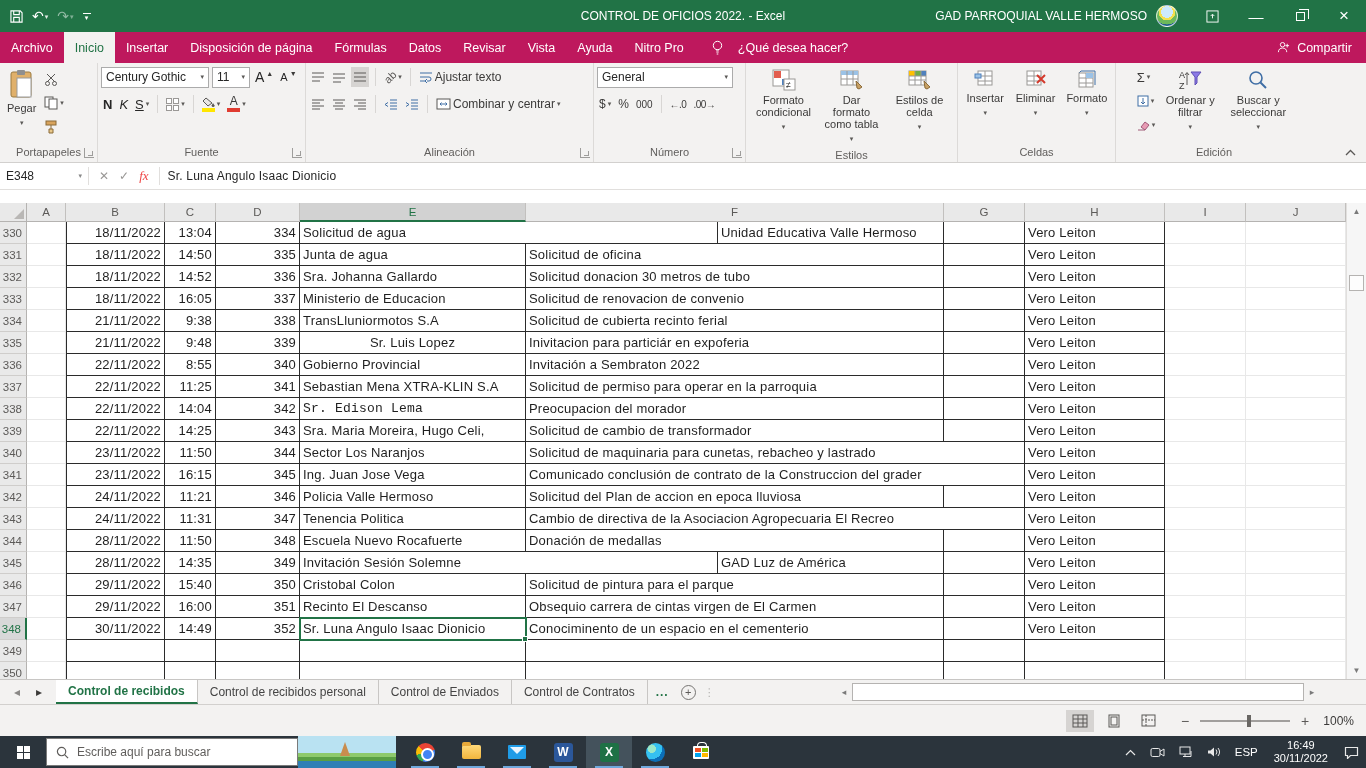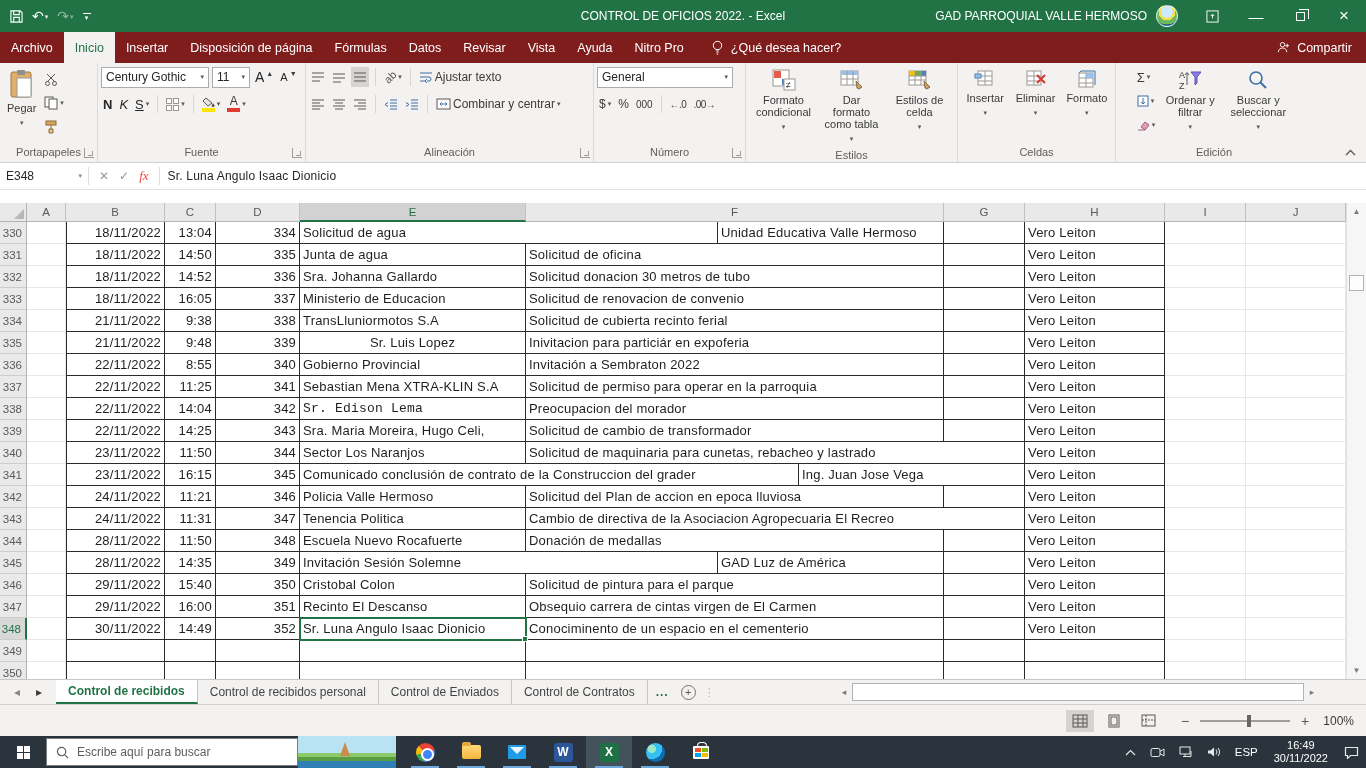--- a/index.html
+++ b/index.html
@@ -18,25 +18,25 @@
   .title{position:absolute;left:50%;transform:translateX(-50%);font-size:12px;white-space:nowrap}
   .tbright{margin-left:auto;display:flex;align-items:center;height:100%}
   .account{font-size:12px;margin-right:9px;white-space:nowrap}
   .avatar{width:22px;height:22px;border-radius:50%;margin-right:12px;border:1px solid rgba(255,255,255,.7);
     background:radial-gradient(circle at 50% 30%,#cdeafc 0 34%,#f4e04d 35% 48%,#6db85b 49% 72%,#1d5f8a 73%)}
   .wbtn{width:44px;height:32px;display:flex;align-items:center;justify-content:center;font-size:15px}
   .restoreglyph{position:relative;width:9px;height:9px;border:1px solid #fff}
   .restoreglyph::before{content:"";position:absolute;left:2px;top:-4px;width:9px;height:9px;border-top:1px solid #fff;border-right:1px solid #fff}
 
   
-  .menubar{position:absolute;top:32px;left:0;right:0;height:31px;background:#7f1d1d;display:flex;align-items:stretch;color:#fff;z-index:25}
+  .menubar{position:absolute;top:32px;left:0;right:0;height:31px;background:#be185d;display:flex;align-items:stretch;color:#fff;z-index:25}
   .mtabs{display:flex;align-items:stretch}
   .mtab{padding:0 11px;font-size:12.5px;display:flex;align-items:center}
   .mtab.active{background:#f3f2f1;color:#217346}
-  .tellme{display:flex;align-items:center;gap:7px;margin-left:16px;font-size:12.5px;white-space:nowrap}
+  .tellme{display:flex;align-items:center;gap:14px;margin-left:16px;font-size:12.5px;white-space:nowrap}
   .share{margin-left:auto;margin-right:14px;display:flex;align-items:center;gap:7px;font-size:12.5px}
 
   
   .ribbon{position:absolute;top:63px;left:0;right:0;height:100px;background:#f3f2f1;border-bottom:1px solid #d2d0ce;display:flex;z-index:20}
   .rgroup{position:relative;border-right:1px solid #dcdad8;display:flex;flex-direction:column;padding:3px 3px 0}
   .rcontent{flex:1;display:flex;align-items:flex-start;gap:2px}
   .glabel{height:17px;font-size:11px;color:#605e5c;text-align:center;line-height:14px}
   .launcher{position:absolute;right:3px;bottom:4px;width:10px;height:10px;border-left:1px solid #8a8886;border-bottom:1px solid #8a8886;opacity:.8}
   .launcher::after{content:"";position:absolute;right:1px;bottom:1px;width:4px;height:4px;border-right:1px solid #8a8886;border-bottom:1px solid #8a8886}
   .bigbtn{display:flex;flex-direction:column;align-items:center;justify-content:flex-start;font-size:11px;color:#3b3a39;text-align:center;line-height:12px;padding:3px 4px;gap:3px}
@@ -729,22 +729,22 @@
         <div class="c dark" style="width: 140px;">Vero Leiton</div>
         <div class="c light" style="width: 81px;"></div>
         <div class="c light" style="width: 100px;"></div>
       </div>
       <div class="grow">
         <div class="rh">341</div>
         <div class="c light" style="width: 39px;"></div>
         <div class="c dark bl num" style="width: 99px;">23/11/2022</div>
         <div class="c dark num" style="width: 51px;">16:15</div>
         <div class="c dark num" style="width: 84px;">345</div>
+        <div class="c dark" style="width: 226px;">Ing. Juan Jose Vega</div>
         <div class="c dark" style="width: 499px;">Comunicado conclusión de contrato de la Construccion del grader</div>
-        <div class="c dark" style="width: 226px;">Ing. Juan Jose Vega</div>
         <div class="c dark" style="width: 140px;">Vero Leiton</div>
         <div class="c light" style="width: 81px;"></div>
         <div class="c light" style="width: 100px;"></div>
       </div>
       <div class="grow">
         <div class="rh">342</div>
         <div class="c light" style="width: 39px;"></div>
         <div class="c dark bl num" style="width: 99px;">24/11/2022</div>
         <div class="c dark num" style="width: 51px;">11:21</div>
         <div class="c dark num" style="width: 84px;">346</div>

